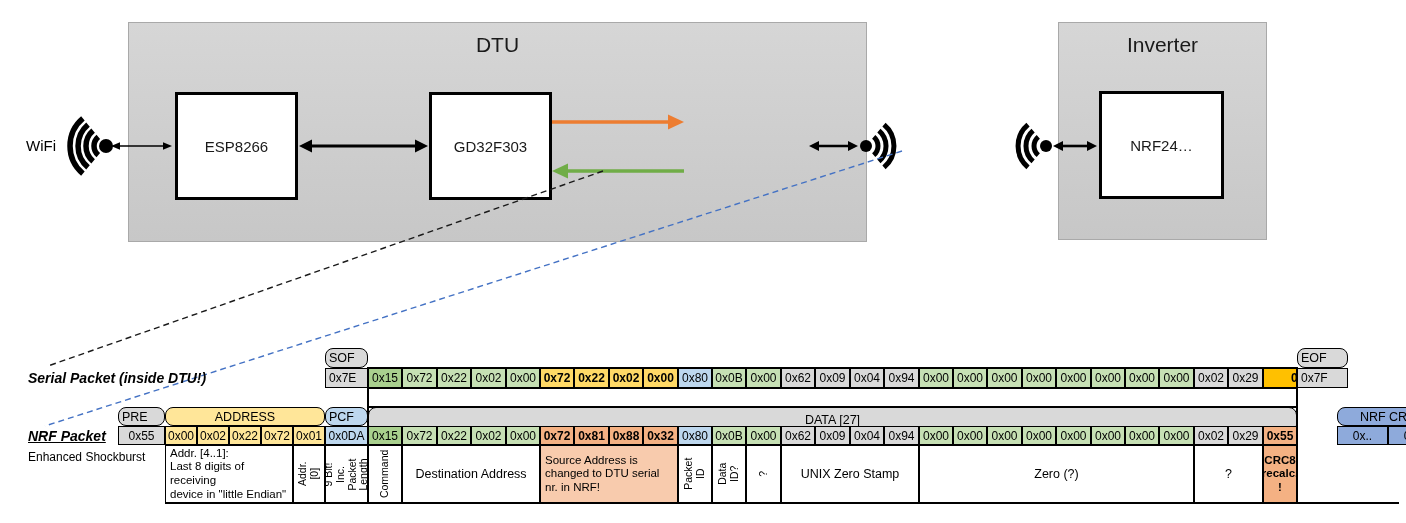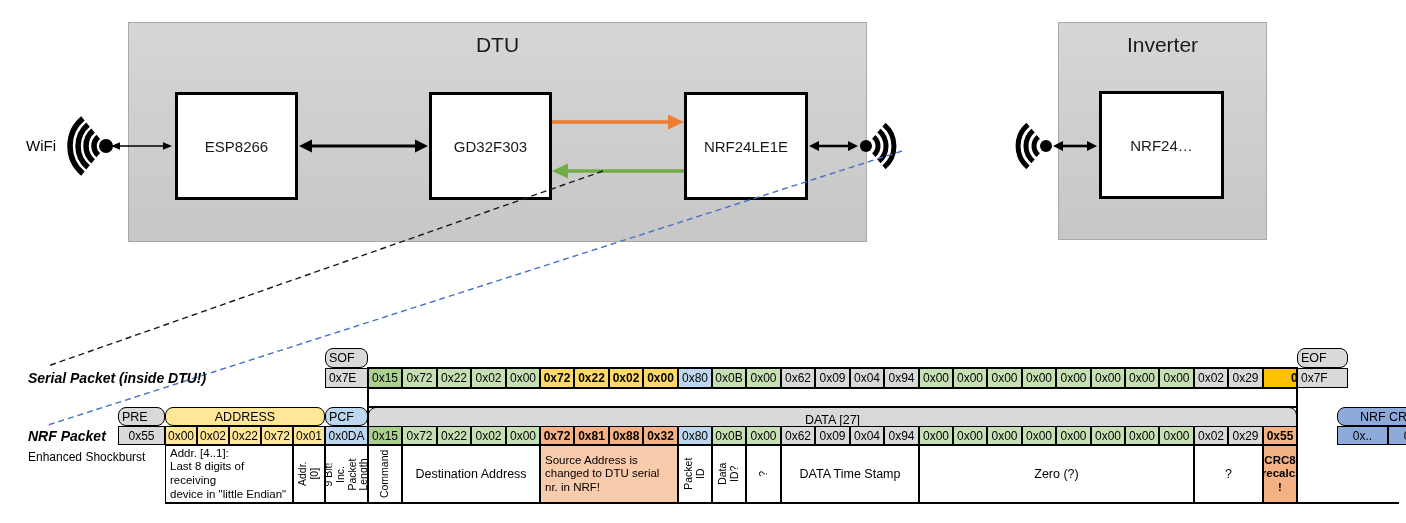--- a/index.html
+++ b/index.html
@@ -7,21 +7,21 @@
           font-family:"Liberation Sans",sans-serif;color:#000;}
   .abs{position:absolute;}
   
   .devbox{position:absolute;background:linear-gradient(180deg,#d6d6d6,#c7c7c7);border:1px solid #a9a9a9;}
   .devtitle{position:absolute;width:100%;text-align:center;top:10px;font-size:21px;color:#1a1a1a;}
   .chip{position:absolute;background:#fff;border:3px solid #000;box-sizing:border-box;
         display:flex;align-items:center;justify-content:center;font-size:15px;color:#1a1a1a;}
   #wifi-label{left:26px;top:137px;font-size:15px;}
   
   #serial-label{left:28px;top:370px;font-size:14px;font-weight:700;font-style:italic;}
-  #nrf-label{left:28px;top:428px;font-size:14px;font-weight:700;font-style:italic;}
+  #nrf-label{left:28px;top:428px;font-size:14px;font-weight:700;font-style:italic;text-decoration:underline;}
   #esb-label{left:28px;top:450px;font-size:12px;}
   
   .cell{position:absolute;box-sizing:border-box;border:1px solid #000;background:#fff;
         display:flex;align-items:center;justify-content:center;font-size:12px;overflow:hidden;}
   .hdr{font-size:12.5px;border-radius:8px;}
   .hleft{justify-content:flex-start;padding-left:3px;}
   .c-gray{background:#D9D9D9;}
   .c-g1{background:#C6E0B4;}
   .c-g2{background:#A9D08E;}
   .c-y{background:#FFE699;}
@@ -50,23 +50,20 @@
   </div>
   <div class="devbox" style="left:1058px;top:22px;width:207px;height:216px;">
     <div class="devtitle">Inverter</div>
   </div>
 
   <div class="chip" style="left:175px;top:92px;width:123px;height:108px;">
     <span>ESP8266</span>
   </div>
   <div class="chip" style="left:429px;top:92px;width:123px;height:108px;">
     <span>GD32F303</span>
-  </div>
-  <div class="chip" style="left:684px;top:92px;width:124px;height:108px;">
-    <span>NRF24LE1E</span>
   </div>
   <div class="chip" style="left:1099px;top:91px;width:125px;height:108px;">
     <span>NRF24…</span>
   </div>
 
   <div class="abs" id="wifi-label">WiFi</div>
 
   <svg class="abs" style="left:58px;top:106px;" width="60" height="80" viewBox="-48 -40 60 80">
     <g stroke="#000" stroke-width="5.5" fill="none">
       <path d="M-7.7,9.2 A12,12 0 0 1 -7.7,-9.2"></path>
@@ -205,21 +202,21 @@
 Inc. Packet
 Length</div></div>
       <div class="cell annot vcell" style="left: 368px; top: 445px; width: 34px; height: 58px;"><div class="vtext">Command</div></div>
       <div class="cell annot c-salmon left" style="left: 540px; top: 445px; width: 138px; height: 58px;">Source Address is
 changed to DTU serial
 nr. in NRF!</div>
       <div class="cell annot" style="left: 402px; top: 445px; width: 138px; height: 58px;">Destination Address</div>
       <div class="cell annot vcell" style="left: 678px; top: 445px; width: 34px; height: 58px;"><div class="vtext">Packet ID</div></div>
       <div class="cell annot vcell" style="left: 712px; top: 445px; width: 34px; height: 58px;"><div class="vtext">Data ID?</div></div>
       <div class="cell annot vcell" style="left: 746px; top: 445px; width: 35px; height: 58px;"><div class="vtext">?</div></div>
-      <div class="cell annot" style="left: 781px; top: 445px; width: 138px; height: 58px;">DATA Time Stamp</div>
+      <div class="cell annot" style="left: 781px; top: 445px; width: 138px; height: 58px;">UNIX Zero Stamp</div>
       <div class="cell annot" style="left: 919px; top: 445px; width: 275px; height: 58px;">Zero (?)</div>
       <div class="cell annot" style="left: 1194px; top: 445px; width: 69px; height: 58px;">?</div>
       <div class="cell annot c-sb small" style="left: 1263px; top: 445px; width: 34px; height: 58px;">CRC8
 recalc.
 !</div>
     </div>
 
   <div class="outline" style="left:367px;top:367px;width:931px;height:22px;"></div>
   <div class="line" style="left:367px;top:388px;width:2px;height:20px;"></div>
   <div class="line" style="left:1296px;top:388px;width:2px;height:20px;"></div>

